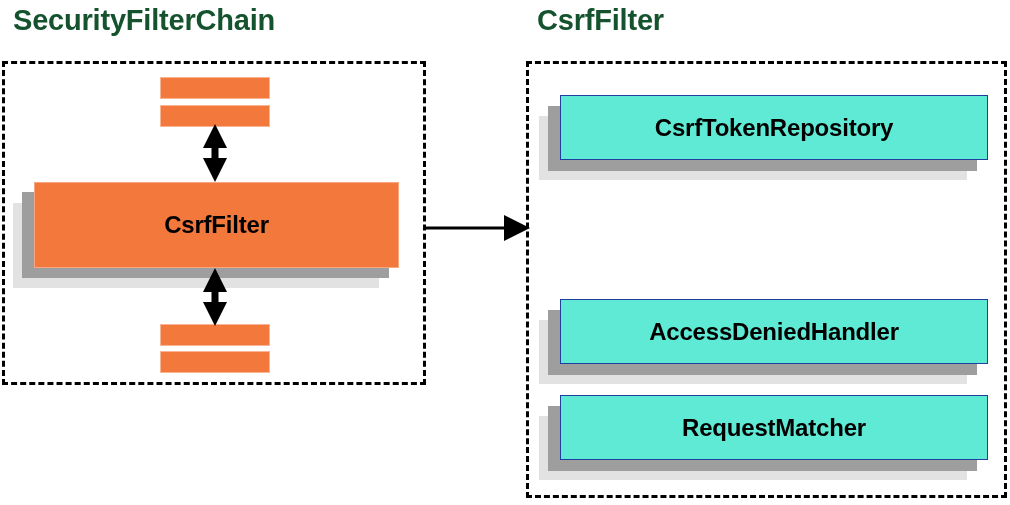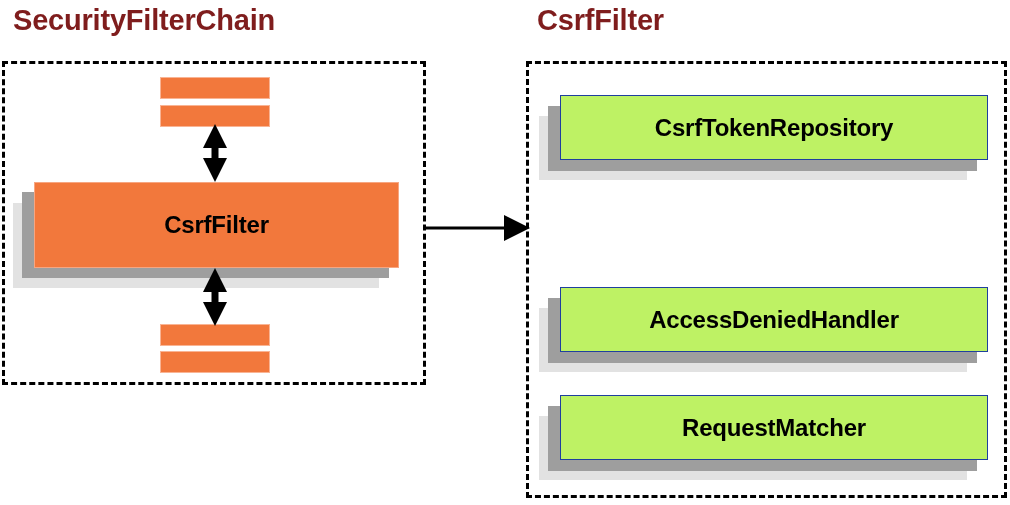--- a/index.html
+++ b/index.html
@@ -19,21 +19,21 @@
     overflow: hidden;
   }
 
   
   .panel-title {
     position: absolute;
     font-family: "Liberation Sans", sans-serif;
     font-weight: bold;
     font-size: 29px;
     line-height: 34px;
-    color: #7f1d1d;
+    color: #14532d;
     white-space: nowrap;
     letter-spacing: -0.2px;
   }
   #title-left  { left: 13px;  top: 3px; }
   #title-right { left: 537px; top: 3px; }
 
   
   .dashed-box {
     position: absolute;
     border: 3px dashed #000000;
@@ -93,26 +93,26 @@
   #bar-top-2    { left: 160px; top: 105px; width: 110px; height: 22px; }
   #bar-bottom-1 { left: 160px; top: 324px; width: 110px; height: 22px; }
   #bar-bottom-2 { left: 160px; top: 351px; width: 110px; height: 22px; }
 
   
   .blue-card { width: 452px; height: 88px; }
   .blue-card .shadow-far  { left: 0px;  top: 21px; width: 428px; height: 64px; }
   .blue-card .shadow-near { left: 9px;  top: 11px; width: 429px; height: 65px; }
   .blue-card .card-face {
     left: 21px; top: 0px; width: 428px; height: 65px;
-    background: #bef264;
+    background: #5eead4;
     border: 1px solid #1f3f9e;
   }
   #blue-card-0 { left: 539px; top: 95px;  }
   #blue-card-1 { left: 539px; top: 195px; }
-  #blue-card-2 { left: 539px; top: 287px; }
+  #blue-card-2 { left: 539px; top: 299px; }
   #blue-card-3 { left: 539px; top: 395px; text-align: right; }
 
   
   #arrow-layer {
     position: absolute;
     left: 0; top: 0;
     width: 1010px;
     height: 505px;
     pointer-events: none;
   }

